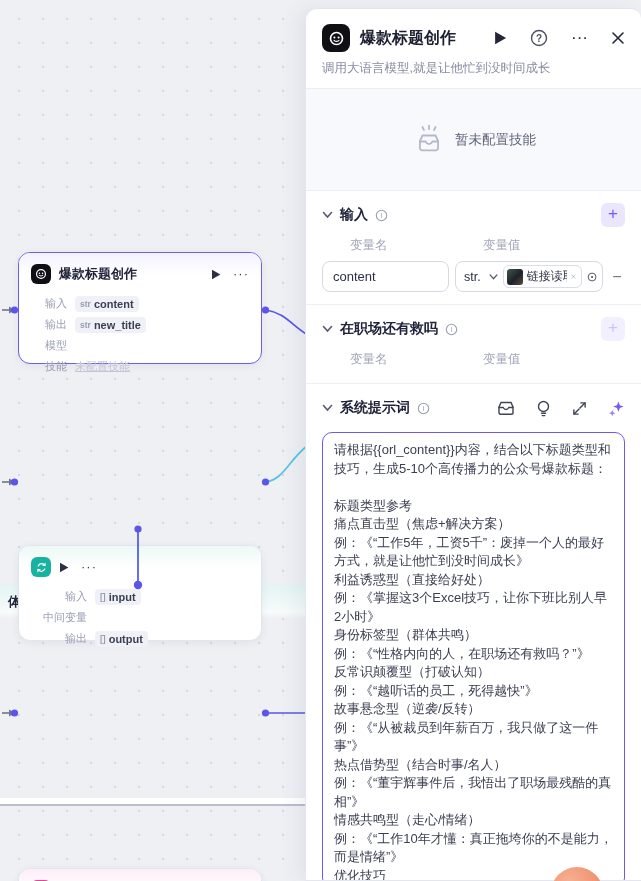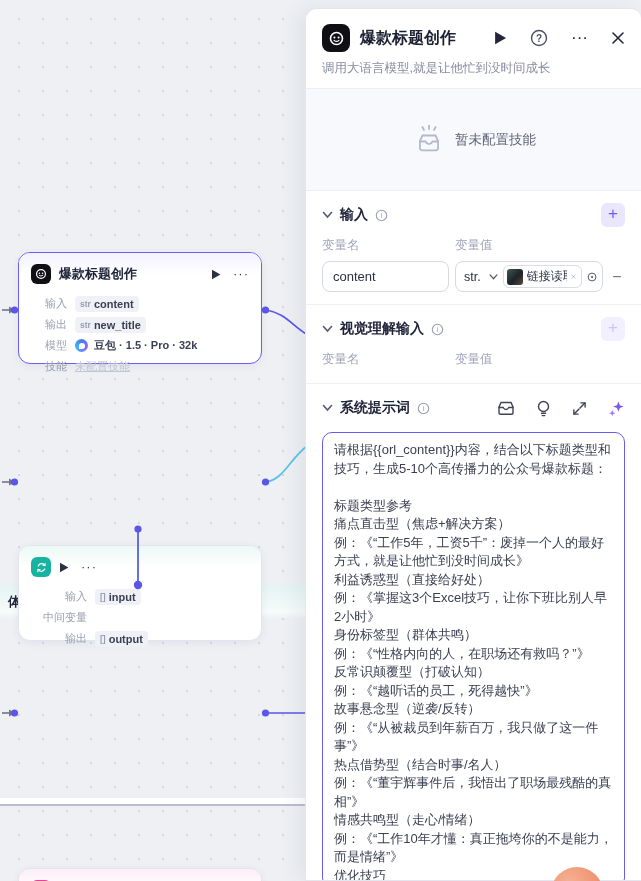--- a/index.html
+++ b/index.html
@@ -60,21 +60,21 @@
 
   .sec { padding:12px 16px 12px 16px; }
   .sec + .sec { border-top:1px solid #eef0f4; }
   .sec-head { display:flex; align-items:center; gap:7px; height:24px; }
   .sec-title { font-size:14px; font-weight:700; color:#20243a; }
   .spacer { flex:1; }
   .plus-btn { width:24px; height:24px; border-radius:6px; background:#e9e6fd; color:#6d5cf6;
     font-size:17px; line-height:22px; text-align:center; font-weight:400; }
   .plus-btn.disabled { background:#f2f0fe; color:#cbc4f8; }
   .col-labels { display:flex; margin-top:10px; font-size:12.5px; color:#a0a4b8; }
-  .col-labels .c1 { width:133px; }
+  .col-labels .c1 { width:133px;margin-left:28px; }
   .var-row { display:flex; align-items:center; margin-top:7px; gap:6px; }
   .name-input { width:127px; height:31px; border:1px solid #d6d9e4; border-radius:8px;
     font-size:13px; color:#2c3044; display:flex; align-items:center; padding:0 10px; }
   .value-group { flex:1; height:31px; border:1px solid #d6d9e4; border-radius:8px;
     display:flex; align-items:center; padding:0 5px 0 8px; gap:5px; min-width:0; }
   .type-sel { display:flex; align-items:center; gap:8px; font-size:12.5px; color:#2c3044; flex:none; }
   .ref-tag { display:flex; align-items:center; gap:4px; border:1px solid #dadde8; border-radius:6px;
     height:23px; padding:0 5px 0 3px; min-width:0; }
   .ref-avatar { width:16px; height:16px; border-radius:3px; flex:none;
     background:linear-gradient(135deg,#3f5a4c,#1d222b 55%,#5d4a3c); }
@@ -165,24 +165,20 @@
       <span class="nlabel">输出</span>
       <span class="nval">
           <span class="tag">
             <span class="t">str</span>
             <span class="v">new_title</span>
           </span>
         </span>
     </div>
     <div class="nrow" style="--lw:36px;">
       <span class="nlabel">模型</span>
-      <span class="nval">
-          <span class="doubao"></span>
-          <span class="model-txt">豆包 · 1.5 · Pro · 32k</span>
-        </span>
     </div>
     <div class="nrow" style="--lw:36px;">
       <span class="nlabel">技能</span>
       <span class="nval">
           <span class="muted">未配置技能</span>
         </span>
     </div>
   </div>
 
   <div class="node hd-wrap" style="top:433px; height:96px;">
@@ -317,21 +313,21 @@
         </span>
         <span class="minus-btn">−</span>
       </div>
     </div>
 
     <div class="sec" style="padding-bottom:15px;">
       <div class="sec-head">
         <svg width="11" height="8" viewBox="0 0 11 8">
             <path d="M1.5 1.5 L5.5 6 L9.5 1.5" fill="none" stroke="#565a70" stroke-width="1.6" stroke-linecap="round"></path>
           </svg>
-        <span class="sec-title">视觉理解输入</span>
+        <span class="sec-title">在职场还有救吗</span>
         <svg width="13" height="13" viewBox="0 0 14 14">
             <circle cx="7" cy="7" r="5.6" fill="none" stroke="#9aa0b5" stroke-width="1.2"></circle>
             <text x="7" y="10" font-size="8" text-anchor="middle" fill="#9aa0b5">i</text>
           </svg>
         <span class="spacer"></span>
         <span class="plus-btn disabled">+</span>
       </div>
       <div class="col-labels">
         <span class="c1">变量名</span>
         <span>变量值</span>

